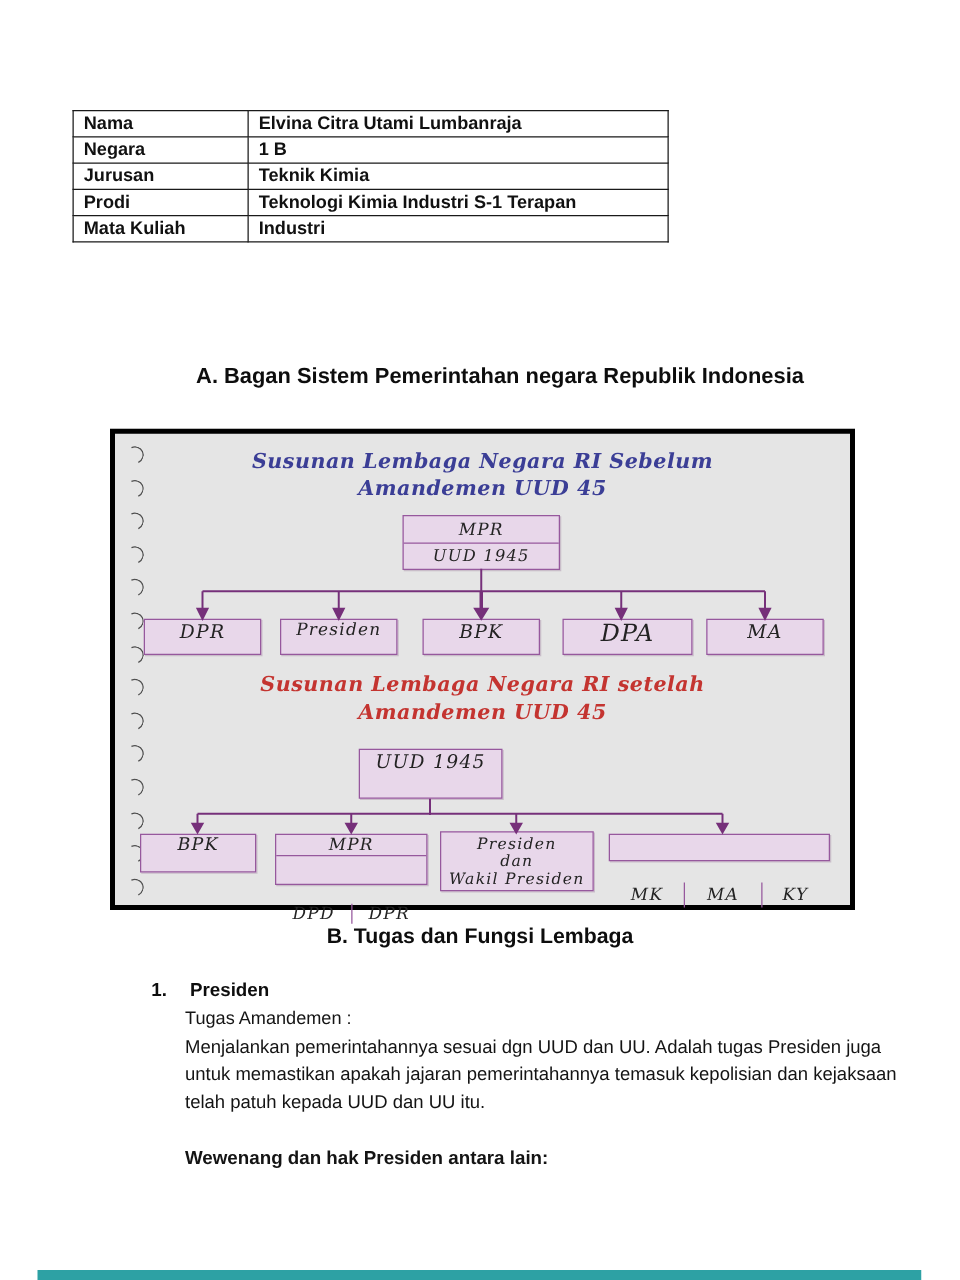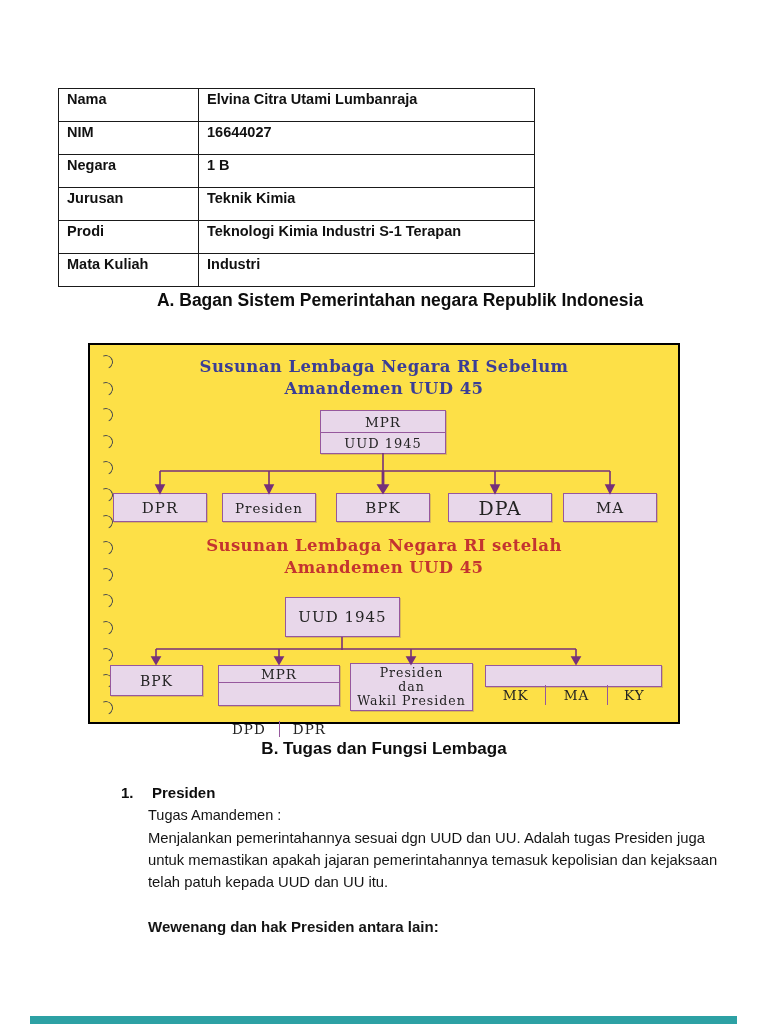--- a/index.html
+++ b/index.html
@@ -2,46 +2,46 @@
 <html><head>
 <meta charset="utf-8">
 <style>
   html,body{margin:0;padding:0;}
   body{width:768px;height:1024px;background:#ffffff;position:relative;overflow:hidden;
        font-family:"Liberation Sans",sans-serif;}
 
   
   .info-table{position:absolute;left:58px;top:88px;border-collapse:collapse;
               font-weight:bold;font-size:14.5px;color:#111;}
-  .info-table td{border:1.7px solid #1a1a1a;height:20px;padding:0 0 12px 8px;vertical-align:middle;}
+  .info-table td{border:1.7px solid #1a1a1a;height:20px;padding:0 0 0 8px;vertical-align:middle;}
   .info-table td.lbl{width:131px;}
   .info-table td.val{width:327px;}
 
   
   .h-center{position:absolute;left:0;width:768px;text-align:center;
             font-weight:bold;color:#0d0d0d;}
   .heading-a{top:290px;font-size:17.5px;padding-left:16px;}
   .heading-b{top:739px;font-size:17px;}
   .item-line{position:absolute;left:121px;top:784px;font-size:15px;font-weight:bold;color:#0d0d0d;}
   .item-line .num{display:inline-block;width:31px;}
   .sub-line{position:absolute;left:148px;top:807px;font-size:14.5px;color:#141414;}
   .para{position:absolute;left:148px;top:827px;width:575px;font-size:14.8px;
         line-height:22px;color:#141414;}
   .wewenang{position:absolute;left:148px;top:918px;font-size:15px;font-weight:bold;color:#141414;}
 
   
   .figure{position:absolute;left:88px;top:343px;width:588px;height:377px;
-          border:2px solid #000000;background:#fde047;}
+          border:4px solid #000000;background:#e5e5e5;font-style:italic;}
   .fig-title{position:absolute;left:0;width:588px;text-align:center;
              font-family:"DejaVu Serif","Liberation Serif",serif;font-weight:bold;
              font-size:16.5px;letter-spacing:.4px;}
   .t-blue{color:#3b3e96;}
   .t-red{color:#c43430;}
   .pbox{position:absolute;box-sizing:border-box;background:#e8d7ea;border:1.5px solid #96589d;
-        display:flex;align-items:center;justify-content:center;
+        display:flex;justify-content:center;
         font-family:"DejaVu Serif","Liberation Serif",serif;color:#232323;
         letter-spacing:1px;box-shadow:1px 1px 0 rgba(120,70,120,.25);}
   .pbox.col{flex-direction:column;justify-content:stretch;padding:0;}
   .cell{width:100%;box-sizing:border-box;display:flex;align-items:center;justify-content:center;}
   .rowcells{display:flex;width:100%;height:100%;margin-top:38px;}
   .rowcells .cell + .cell{border-left:1.5px solid #96589d;}
   .hole{position:absolute;width:12px;height:12px;border-radius:50%;
         border:1.6px solid #4f4f4f;border-right-color:transparent;border-top-color:transparent;
         transform:rotate(200deg);background:transparent;}
   svg.connectors{position:absolute;left:0;top:0;pointer-events:none;}
@@ -52,24 +52,20 @@
 </head>
 <body>
 
 <div>
 
   <table class="info-table">
     <tbody>
       <tr>
         <td class="lbl">Nama</td>
         <td class="val">Elvina Citra Utami Lumbanraja</td>
-      </tr>
-      <tr>
-        <td class="lbl">NIM</td>
-        <td class="val">16644027</td>
       </tr>
       <tr>
         <td class="lbl">Negara</td>
         <td class="val">1 B</td>
       </tr>
       <tr>
         <td class="lbl">Jurusan</td>
         <td class="val">Teknik Kimia</td>
       </tr>
       <tr>

